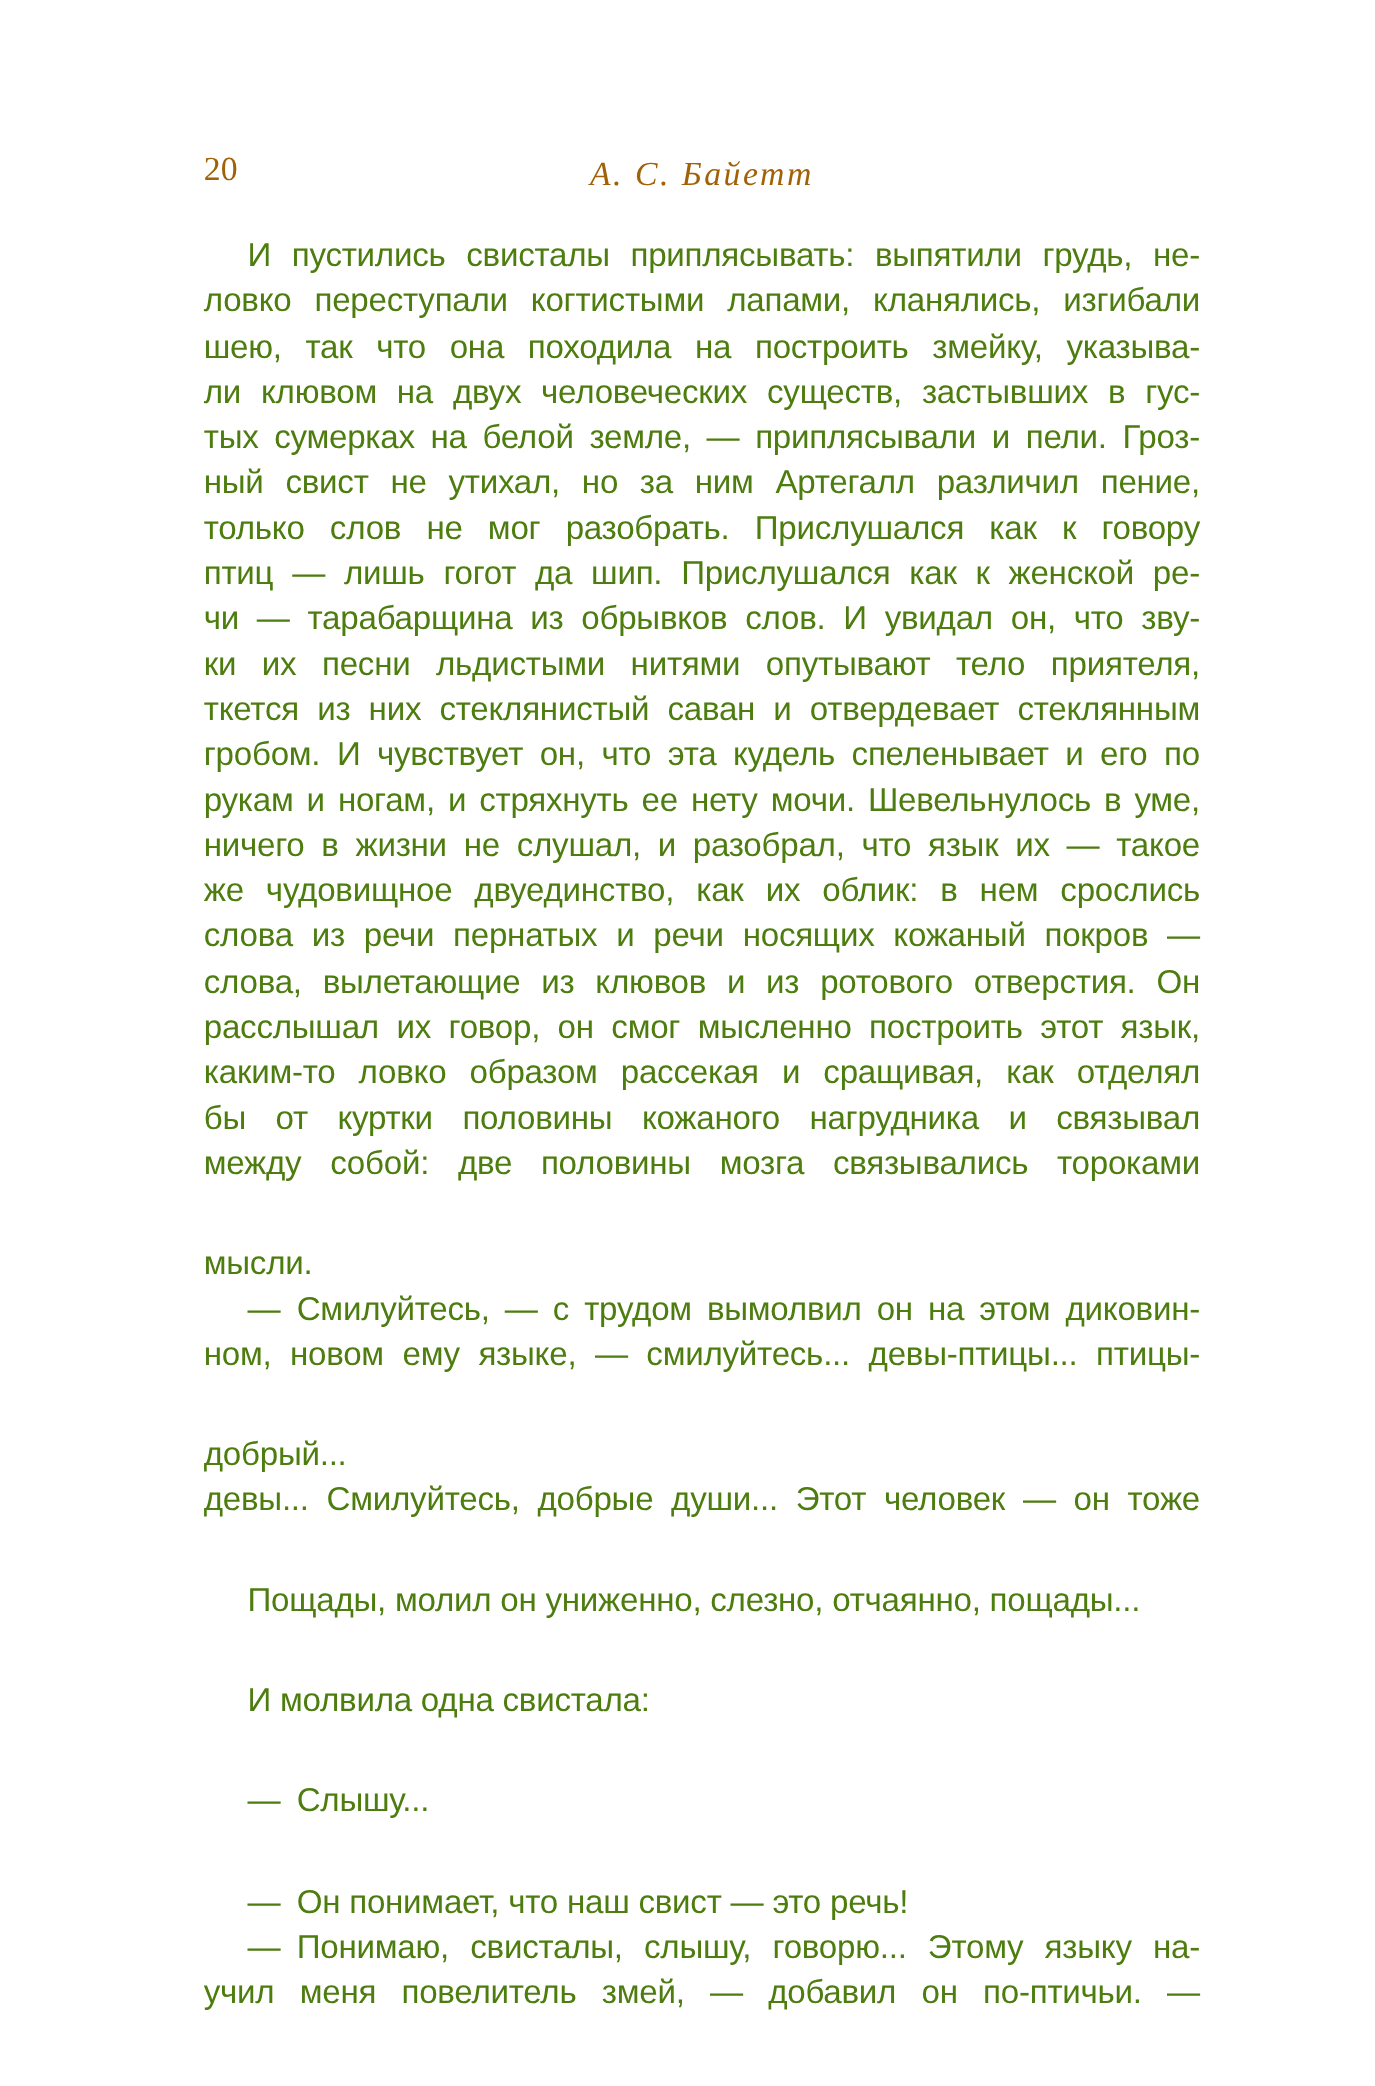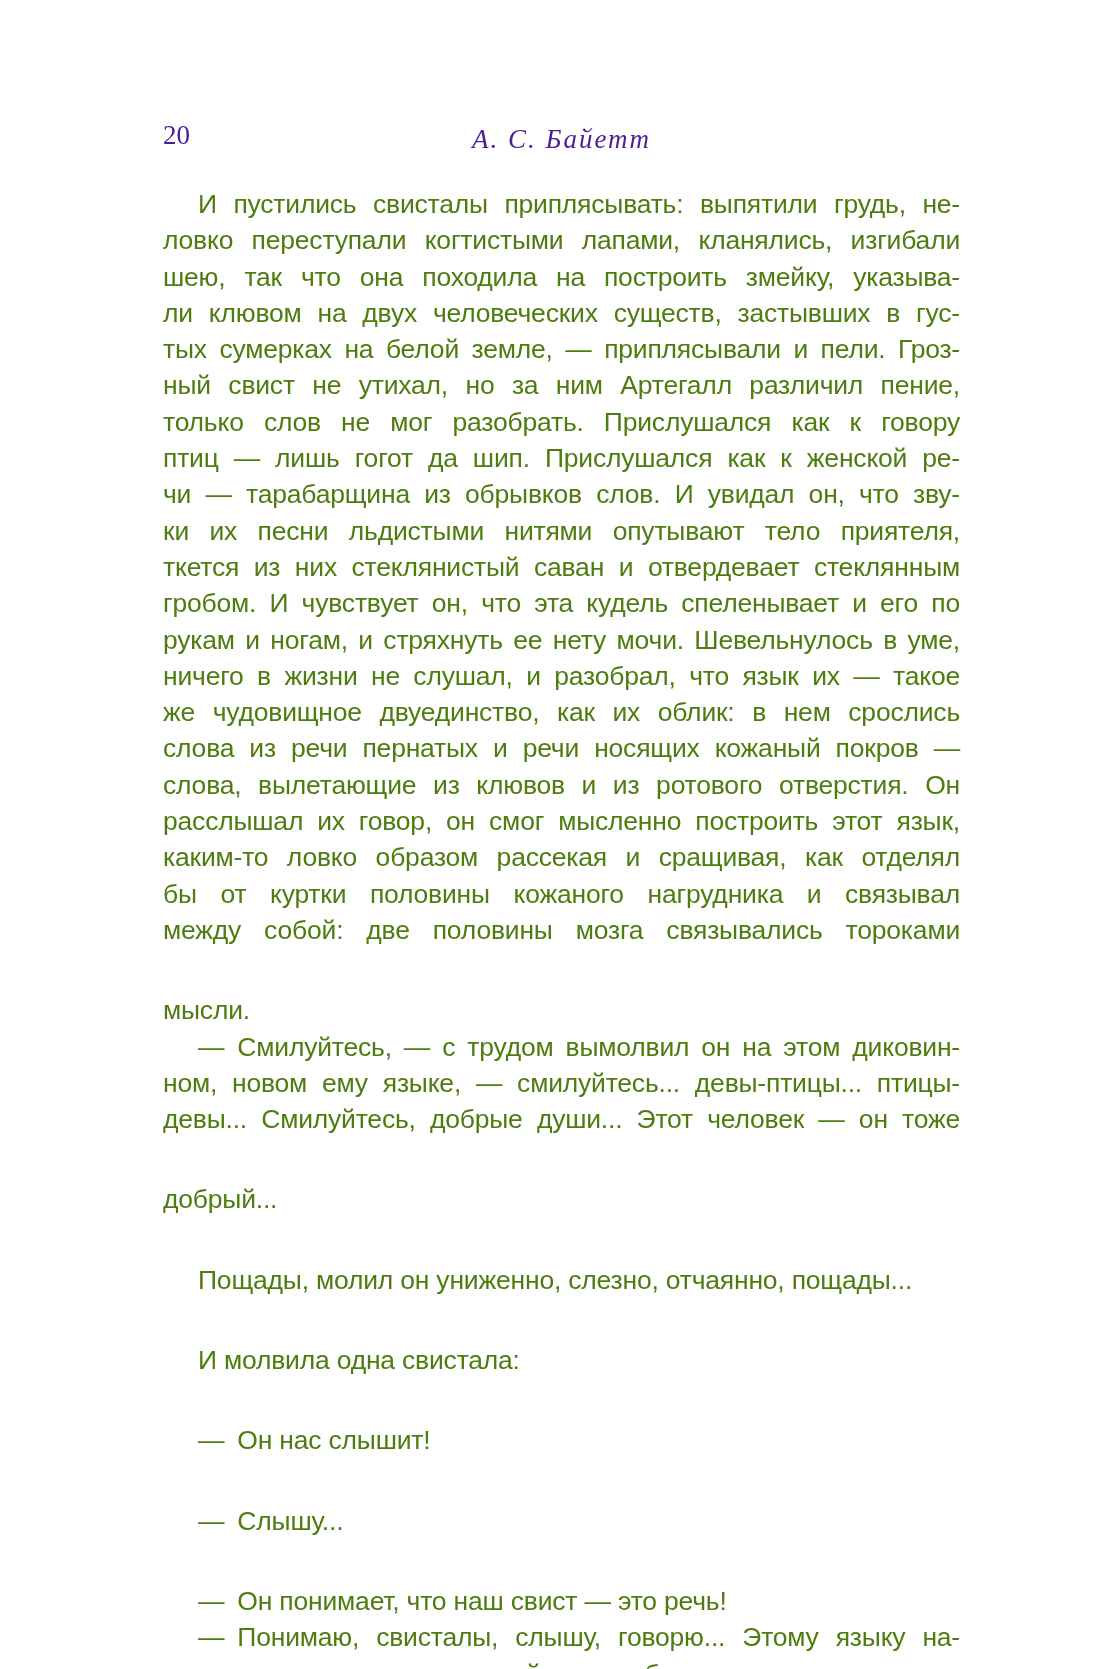--- a/index.html
+++ b/index.html
@@ -17,21 +17,21 @@
     font-family: "Liberation Sans", "DejaVu Sans", sans-serif;
   }
   .running-head {
     position: absolute;
     top: 120px;
     left: 163px;
     width: 797px;
     height: 34px;
     font-family: "Liberation Serif", "DejaVu Serif", serif;
     font-size: 27px;
-    color: #4c1d95;
+    color: #a16207;
   }
   .page-number {
     position: absolute;
     left: 0;
     top: 0;
   }
   .running-title {
     position: absolute;
     left: 0;
     right: 0;
@@ -90,23 +90,22 @@
       <div class="line">же чудовищное двуединство, как их облик: в нем срослись</div>
       <div class="line">слова из речи пернатых и речи носящих кожаный покров —</div>
       <div class="line">слова, вылетающие из клювов и из ротового отверстия. Он</div>
       <div class="line">расслышал их говор, он смог мысленно построить этот язык,</div>
       <div class="line">каким-то ловко образом рассекая и сращивая, как отделял</div>
       <div class="line">бы от куртки половины кожаного нагрудника и связывал</div>
       <div class="line">между собой: две половины мозга связывались тороками</div>
       <div class="line last">мысли.</div>
       <div class="line first">— Смилуйтесь, — с трудом вымолвил он на этом диковин-</div>
       <div class="line">ном, новом ему языке, — смилуйтесь... девы-птицы... птицы-</div>
+      <div class="line last">добрый...</div>
       <div class="line">девы... Смилуйтесь, добрые души... Этот человек — он тоже</div>
-      <div class="line last">добрый...</div>
       <div class="line first last">Пощады, молил он униженно, слезно, отчаянно, пощады...</div>
       <div class="line first last">И молвила одна свистала:</div>
-      <div class="line first last">— Он нас слышит!</div>
       <div class="line first last">— Слышу...</div>
       <div class="line first last">— Он понимает, что наш свист — это речь!</div>
       <div class="line first">— Понимаю, свисталы, слышу, говорю... Этому языку на-</div>
       <div class="line">учил меня повелитель змей, — добавил он по-птичьи. —</div>
     </div>
 </div>
 
 </body></html>

